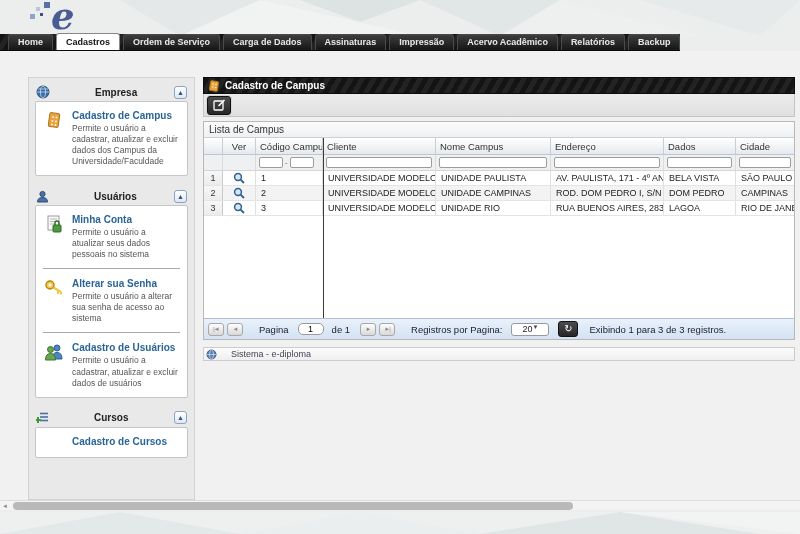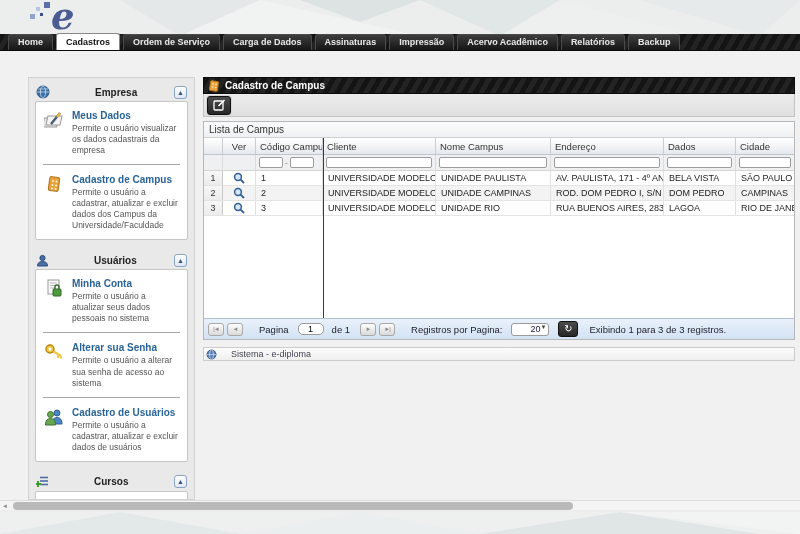--- a/index.html
+++ b/index.html
@@ -13,21 +13,21 @@
   
   .logo { position:absolute; top:0; left:24px; width:90px; height:36px; }
   .logo .sq { position:absolute; }
   .logo .sq1 { width:6px; height:6px; background:#5a6fa8; left:20px; top:2px; }
   .logo .sq2 { width:4px; height:4px; background:#b8c4e0; left:12px; top:7px; }
   .logo .sq3 { width:5px; height:5px; background:#8fa3cc; left:6px; top:14px; }
   .logo .sq4 { width:3px; height:3px; background:#3d4f86; left:16px; top:13px; }
   .logo .e { position:absolute; left:27px; top:-6px; font-family:"DejaVu Serif",serif; font-style:italic; font-weight:bold; font-size:37px; color:#4a5c92; }
 
   
-  .navbar { position:absolute; top:34px; left:0; width:800px; height:17px;
+  .navbar { position:absolute; top:34px; left:0; width:680px; height:17px;
     background:repeating-linear-gradient(120deg,#141414 0 5px,#232323 5px 10px);
     border-bottom:1px solid #0a0a0a; }
   .tabs { position:absolute; bottom:0; left:8px; display:flex; gap:3px; align-items:flex-end; }
   .tab { height:16px; padding:2px 9px 0 9px; font-size:9px; font-weight:bold; color:#e8e8e8;
     background:linear-gradient(#3d3d3d,#161616); border:1px solid #4a4a4a; border-bottom:none;
     border-radius:3px 3px 0 0; white-space:nowrap; cursor:pointer; }
   .tab.active { background:#ffffff; color:#111; border-color:#888; height:17px; padding-top:3px; }
 
   
   .content { position:absolute; top:51px; left:0; width:800px; height:449px; background:#f1f1f1; }
@@ -99,21 +99,21 @@
   .pager { height:21px; background:linear-gradient(#e9f1fb,#d3e2f3); border-top:1px solid #aebfd6;
     display:flex; align-items:center; padding:0 4px; font-size:9.5px; color:#223; gap:3px; }
   .pg-btn { width:16px; height:13px; background:linear-gradient(#fdfdfd,#d9d9d9); border:1px solid #a8a8a8;
     border-radius:3px; color:#8a8a8a; font-size:6px; display:flex; align-items:center; justify-content:center;
     cursor:pointer; letter-spacing:-1px; }
   .pg-label { margin:0 3px 0 13px; }
   .pg-input { width:26px; height:12px; border:1px solid #9a9a9a; border-radius:5px; font-size:9px;
     text-align:center; margin:0 3px; }
   .pg-of { margin:0 7px 0 2px; }
   .pg-select { width:38px; height:13px; background:#fff; border:1px solid #9a9a9a; border-radius:3px;
-    font-size:9px; display:flex; align-items:flex-start; justify-content:space-between; padding:0 18px;
+    font-size:9px; display:flex; align-items:flex-start; justify-content:space-between; padding:0 10px;
     margin:0 6px 0 3px; cursor:pointer; }
   .pg-select .arr { font-size:6px; color:#444; }
   .refresh-btn { width:20px; height:16px; background:linear-gradient(#4c4c4c,#272727); border:1px solid #111;
     border-radius:3px; color:#fff; font-size:10px; line-height:14px; text-align:center; cursor:pointer; margin-right:8px; }
   .pg-status { font-size:9.5px; color:#223; }
 
   .post-gap { height:7px; }
   .status-bar { height:14px; background:linear-gradient(#fcfcfc,#efefef); border:1px solid #ccc;
     display:flex; align-items:center; gap:14px; padding:0 2px; font-size:9px; color:#445; }
 
@@ -177,34 +177,20 @@
           <svg width="14" height="14">
             <circle cx="7" cy="7" r="6" fill="#3a6ea5" stroke="#28517c"></circle>
             <ellipse cx="7" cy="7" rx="2.6" ry="6" fill="none" stroke="#cfe0f0" stroke-width="0.8"></ellipse>
             <line x1="1" y1="7" x2="13" y2="7" stroke="#cfe0f0" stroke-width="0.8"></line>
             <line x1="2" y1="4" x2="12" y2="4" stroke="#cfe0f0" stroke-width="0.7"></line>
           </svg>
           <span class="sb-title">Empresa</span>
           <span class="collapse-btn">▲</span>
         </div>
         <div class="sb-card">
-          <div class="sb-item">
-            <span class="sb-icon">
-              <svg width="20" height="18">
-                <rect x="2" y="7" width="14" height="9" fill="#e8e8e8" stroke="#9a9a9a" transform="skewX(-12)"></rect>
-                <rect x="5" y="5" width="14" height="9" fill="#f5f5f5" stroke="#9a9a9a" transform="skewX(-12)"></rect>
-                <line x1="16" y1="2" x2="7" y2="13" stroke="#4a5a70" stroke-width="2.4"></line>
-                <line x1="16" y1="2" x2="13" y2="6" stroke="#e8b83a" stroke-width="2.4"></line>
-              </svg>
-            </span>
-            <span class="sb-text">
-              <div class="sb-link">Meus Dados</div>
-              <div class="sb-desc">Permite o usuário visualizar os dados cadastrais da empresa</div>
-            </span>
-          </div>
           <div class="sb-divider"></div>
           <div class="sb-item">
             <span class="sb-icon">
               <svg width="18" height="18">
                 <rect x="4" y="2" width="10" height="14" rx="2" fill="#e8a33d" stroke="#b07419" transform="rotate(8 9 9)"></rect>
                 <circle cx="8" cy="6" r="1" fill="#fff3dd"></circle>
                   <circle cx="11.5" cy="6.5" r="1" fill="#fff3dd"></circle>
                 <circle cx="7.5" cy="10" r="1" fill="#fff3dd"></circle>
                   <circle cx="11" cy="10.5" r="1" fill="#fff3dd"></circle>
                 <circle cx="7" cy="13.5" r="1" fill="#fff3dd"></circle>

